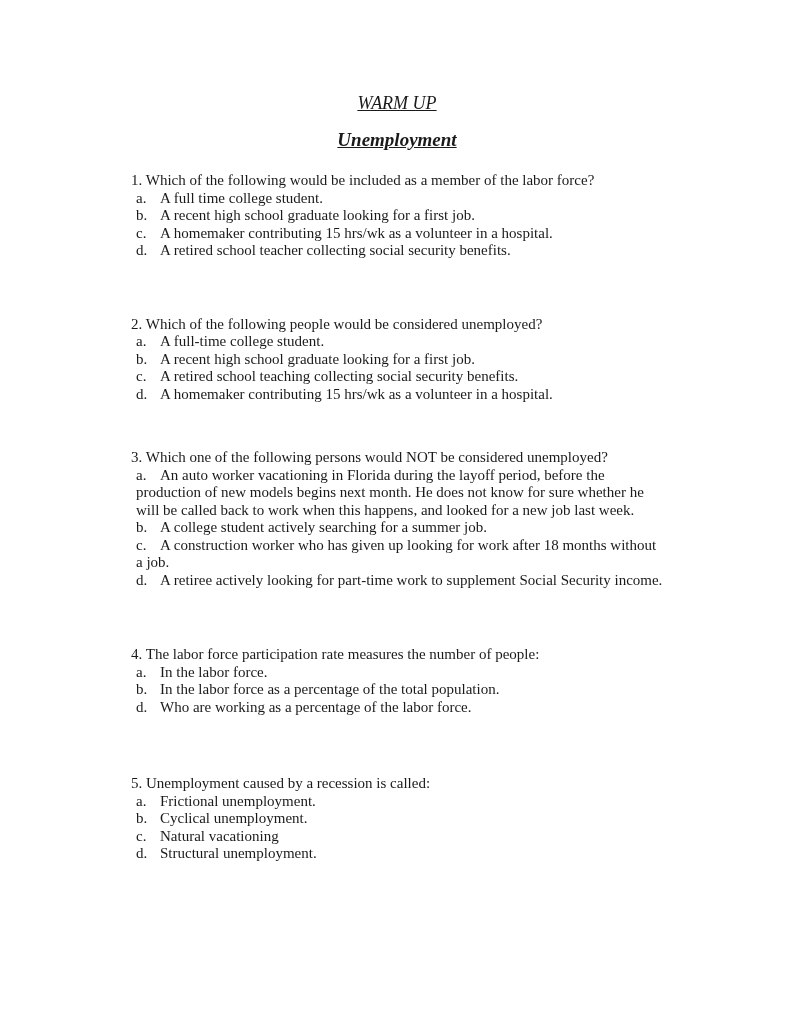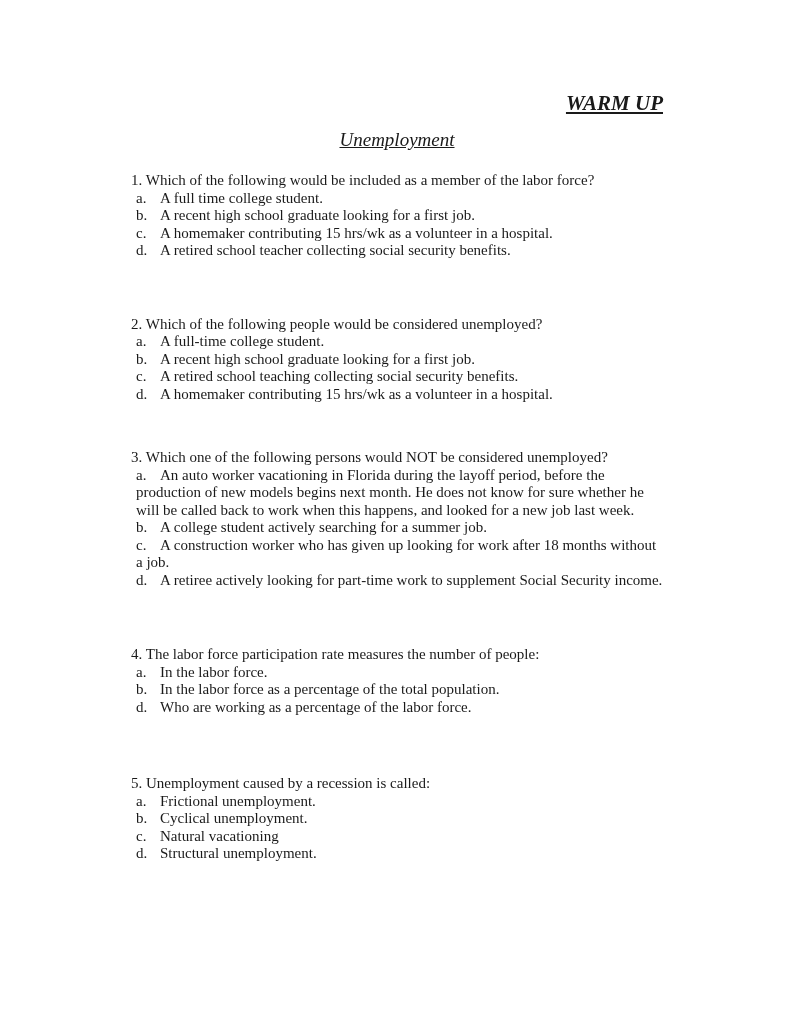--- a/index.html
+++ b/index.html
@@ -10,31 +10,31 @@
     box-sizing: border-box;
     background: #ffffff;
     color: #1a1a1a;
     font-family: "Liberation Serif", "DejaVu Serif", serif;
     font-size: 15px;
     line-height: 17.5px;
     padding: 93px 128px 0 131px;
     overflow: hidden;
   }
   .title {
-    text-align: right;
-    font-size: 21px;
-    font-weight: bold;
+    text-align: center;
+    font-size: 18px;
+    font-weight: normal;
     font-style: italic;
     text-decoration: underline;
     line-height: 20px;
   }
   .subtitle {
     text-align: center;
     font-size: 19px;
-    font-weight: normal;
+    font-weight: bold;
     font-style: italic;
     text-decoration: underline;
     line-height: 22px;
     margin-top: 16px;
   }
   .question { margin-top: 56px; }
   .question.q1 { margin-top: 21px; }
   .question.q3 { margin-top: 46px; }
   .question.q4 { margin-top: 57px; }
   .question.q5 { margin-top: 59px; }

